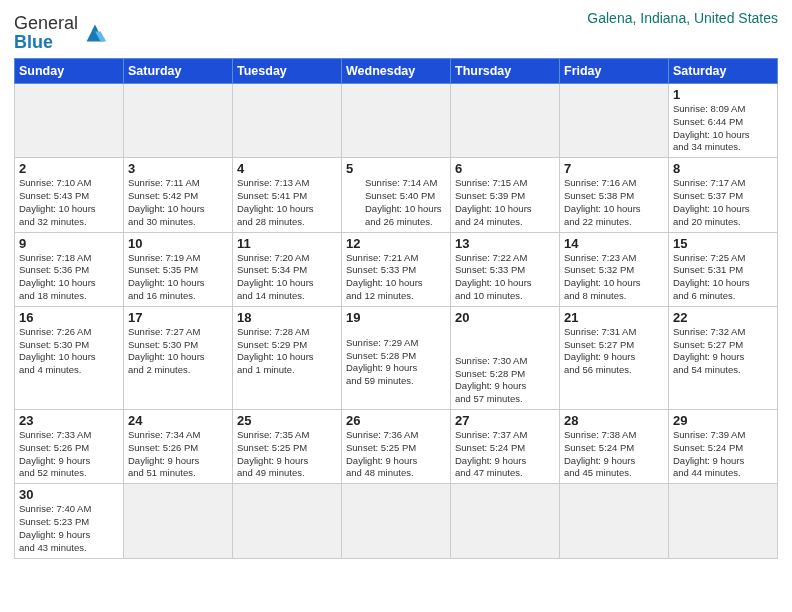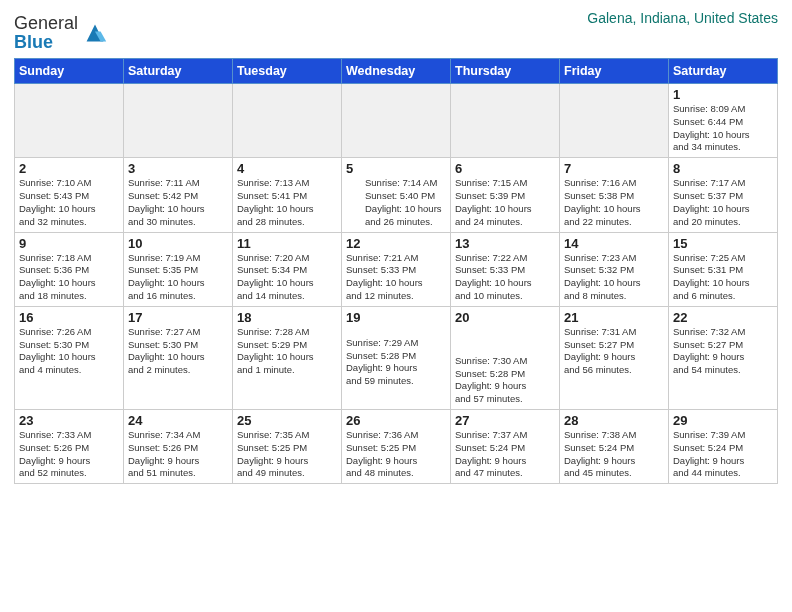--- a/index.html
+++ b/index.html
@@ -348,15 +348,30 @@
 and 45 minutes.</div>
           </td>
           <td>
             <span class="day-number">29</span>
             <div class="day-info" style="white-space: pre-line;">Sunrise: 7:39 AM
 Sunset: 5:24 PM
 Daylight: 9 hours
 and 44 minutes.</div>
           </td>
         </tr>
+        <tr class="last-row">
+          <td>
+            <span class="day-number">30</span>
+            <div class="day-info" style="white-space: pre-line;">Sunrise: 7:40 AM
+Sunset: 5:23 PM
+Daylight: 9 hours
+and 43 minutes.</div>
+          </td>
+          <td class="empty"></td>
+          <td class="empty"></td>
+          <td class="empty"></td>
+          <td class="empty"></td>
+          <td class="empty"></td>
+          <td class="empty"></td>
+        </tr>
       </tbody>
   </table>
 </div>
 
 </body></html>

